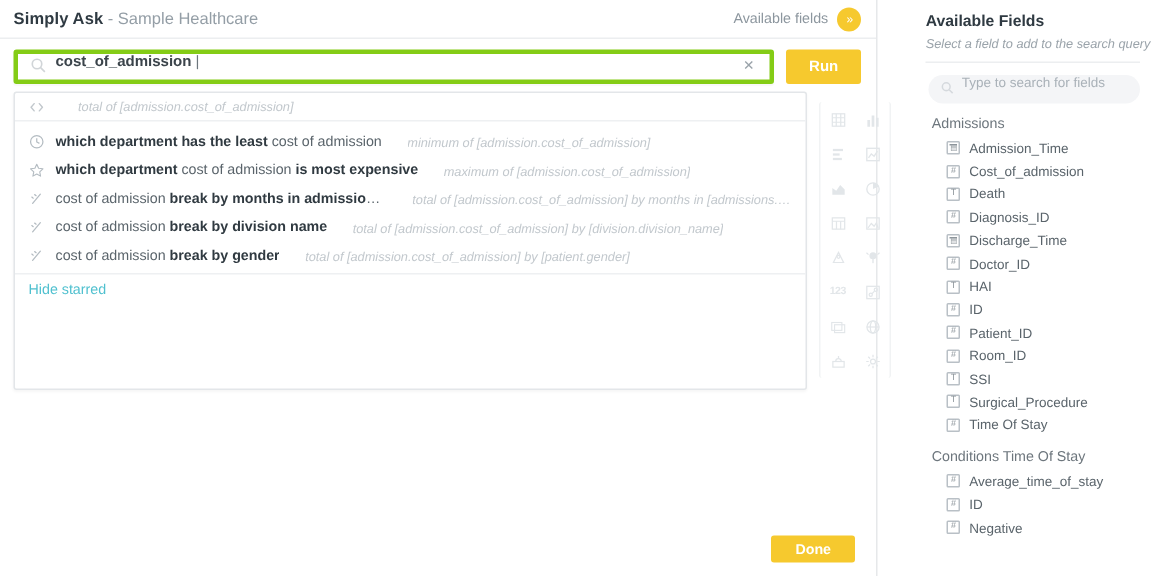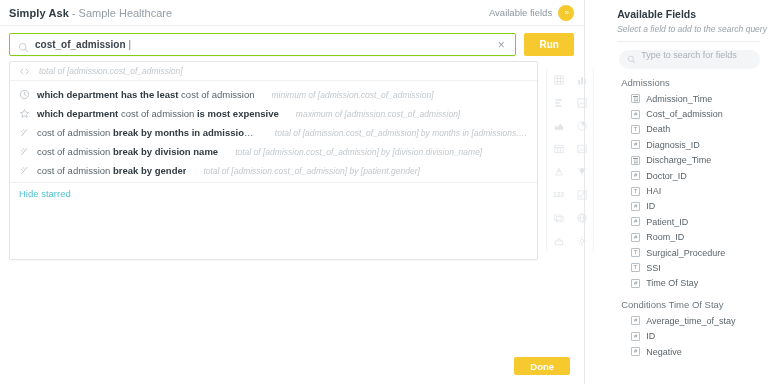--- a/index.html
+++ b/index.html
@@ -38,23 +38,23 @@
 
   .divider-row { height: 1px; background: #eceef0; }
 
   
   .search-row {
     display: flex; align-items: center; gap: 8px;
     padding: 7px 10px 6px 9px;
   }
   .search-box {
     flex: 1; height: 23px;
-    border: 1px solid #84cc16; border-radius: 2px;
+    border: 3px solid #84cc16; border-radius: 2px;
     background: #ffffff;
-    display: flex; align-items: center;
+    display: flex; 
     padding: 0 7px 0 8px;
     box-shadow: 0 1px 1px rgba(0,0,0,.03);
   }
   .search-ico { width: 11px; height: 11px; flex: 0 0 11px; opacity: .45; }
   .search-val {
     flex: 1; font-size: 10px; font-weight: bold; color: #3b444b;
     margin-left: 6px; white-space: nowrap; overflow: hidden;
   }
   .caret { font-weight: normal; color: #6d767d; }
   .clear-x {
@@ -99,21 +99,21 @@
     margin-left: 5px;
     font-size: 9.5px; color: #5a646b;
     overflow: hidden; text-overflow: ellipsis;
   }
   .sugg-text b { color: #303a41; font-weight: bold; }
   .sugg-formula {
     margin-left: 17px; font-size: 8.5px;
     font-style: italic; color: #c2c8cd;
     overflow: hidden; text-overflow: ellipsis;
   }
-  .head-formula { margin-left: 7px; font-size: 8.5px; font-style: italic; color: #c2c8cd; }
+  .head-formula { margin-left: 20px; font-size: 8.5px; font-style: italic; color: #c2c8cd; }
   .sugg-foot {
     border-top: 1px solid #eef0f2;
     height: 21px; display: flex; align-items: center;
     padding: 0 9px;
   }
   .hide-starred { font-size: 9.5px; color: #4fc0cf; }
   .empty-body { height: 56px; }
 
   
   .chart-rail {
@@ -460,25 +460,25 @@
       <div class="sb-field">
           <span class="f-ico">#</span>
           <span class="f-label">Patient_ID</span>
         </div>
       <div class="sb-field">
           <span class="f-ico">#</span>
           <span class="f-label">Room_ID</span>
         </div>
       <div class="sb-field">
           <span class="f-ico">T</span>
+          <span class="f-label">SSI</span>
+        </div>
+      <div class="sb-field">
+          <span class="f-ico">T</span>
           <span class="f-label">Surgical_Procedure</span>
-        </div>
-      <div class="sb-field">
-          <span class="f-ico">T</span>
-          <span class="f-label">SSI</span>
         </div>
       <div class="sb-field">
           <span class="f-ico">#</span>
           <span class="f-label">Time Of Stay</span>
         </div>
     </div>
 
     <div class="sb-group">Conditions Time Of Stay</div>
     <div>
       <div class="sb-field">

